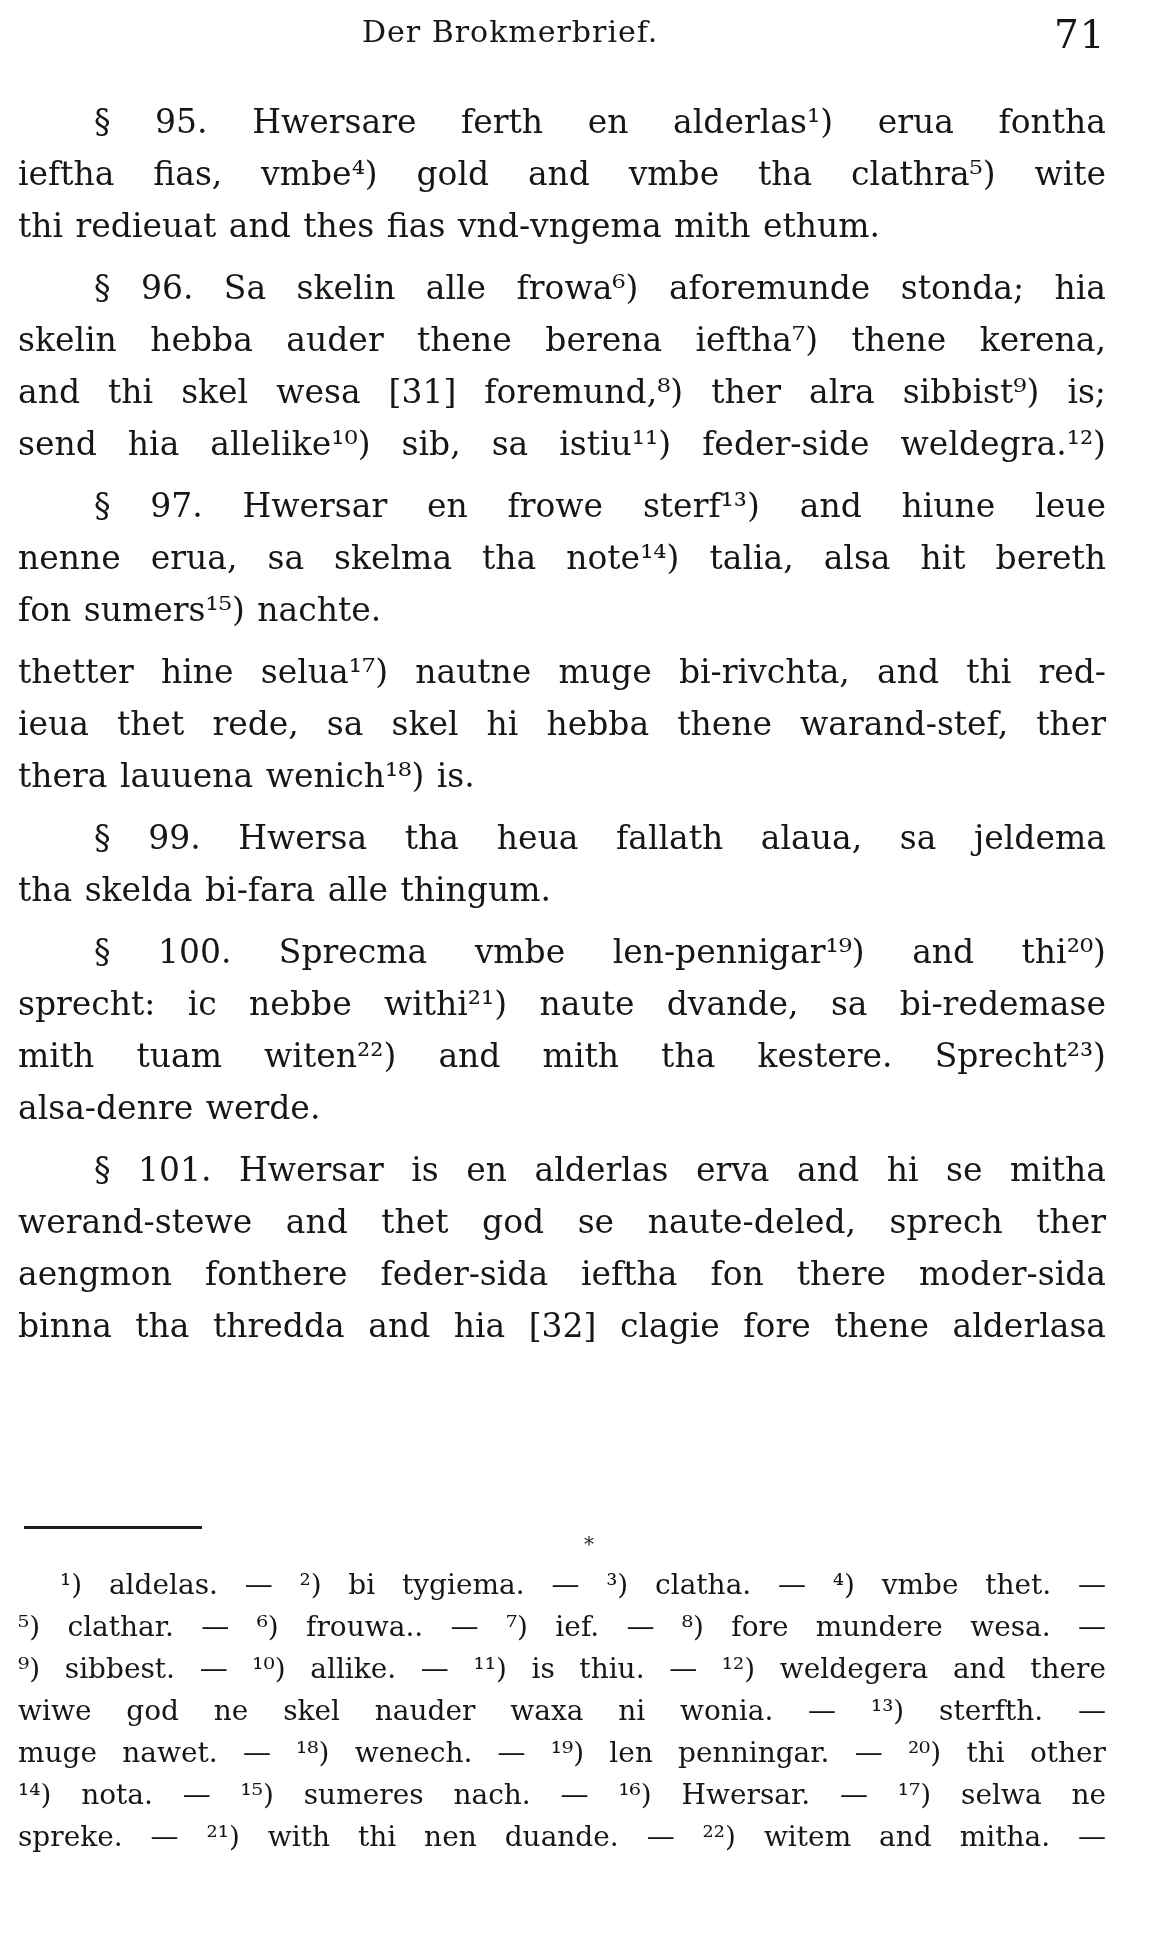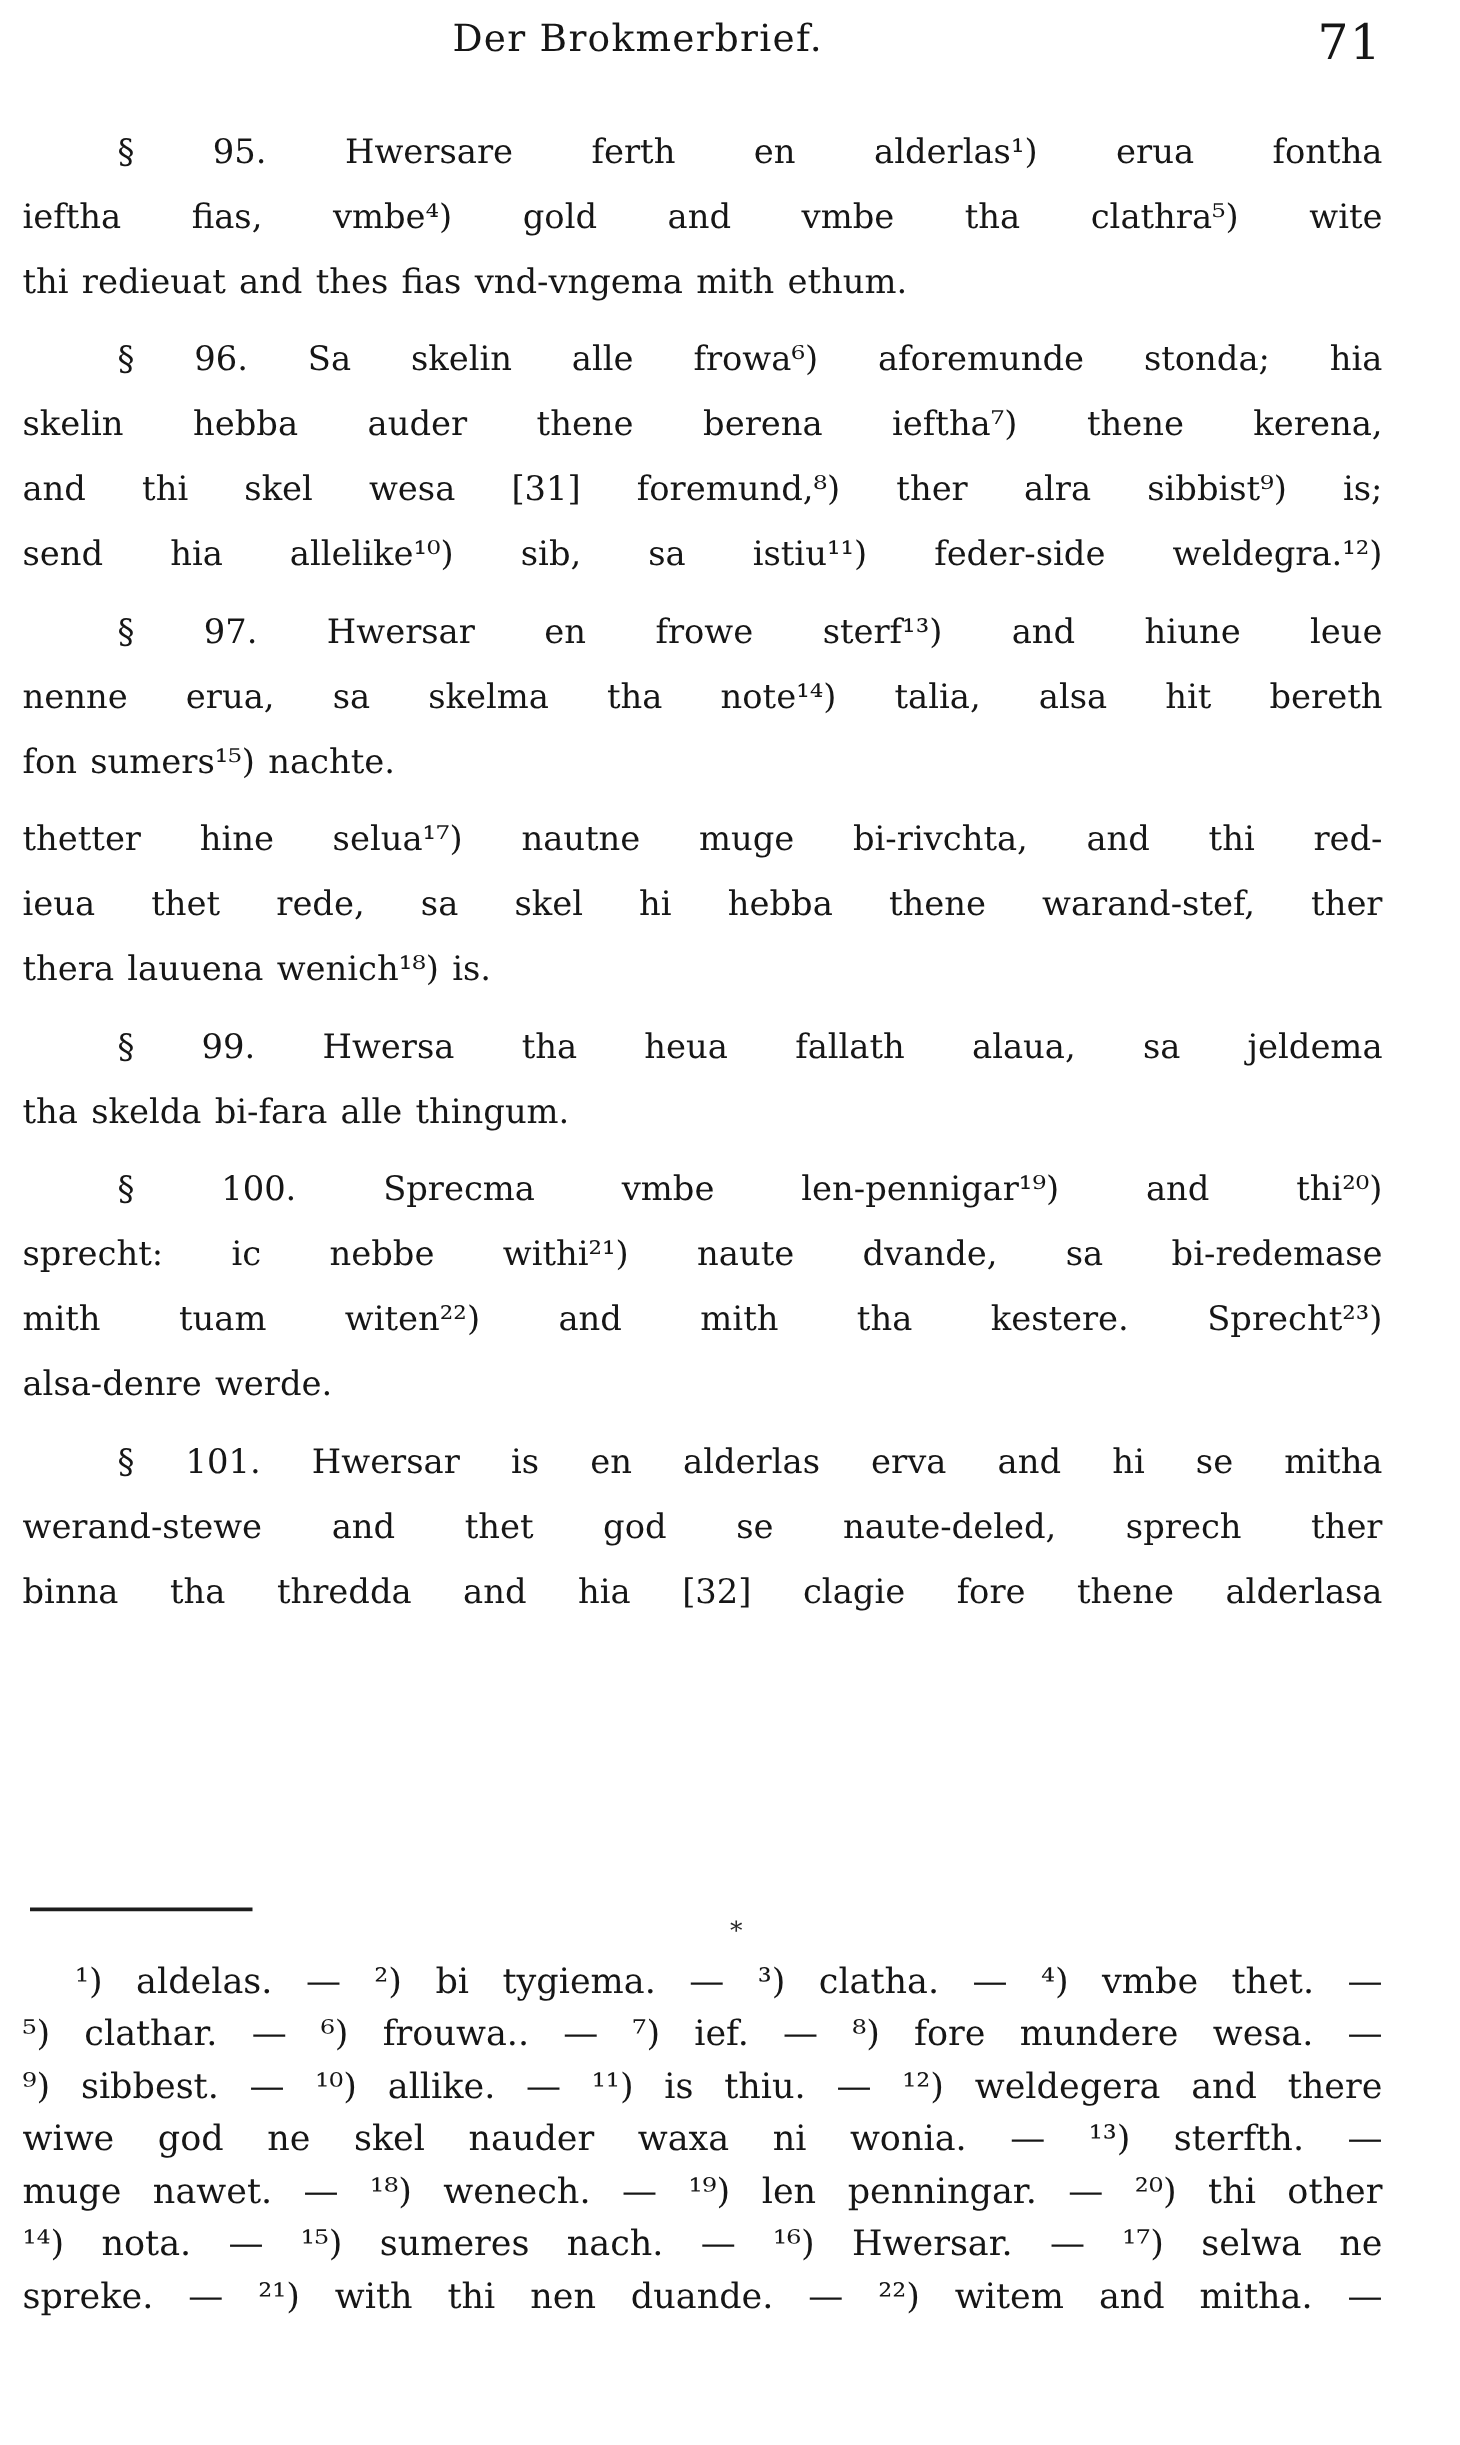--- a/index.html
+++ b/index.html
@@ -32,21 +32,21 @@
     left: 1054px;
     font-size: 39px;
     letter-spacing: 1px;
   }
   
   .body-text {
     position: absolute;
     top: 96px;
     left: 18px;
     width: 1088px;
-    font-size: 27px;
+    font-size: 33px;
     line-height: 52px;
   }
   .para { margin: 0 0 10px 0; }
   .para:last-child { margin-bottom: 0; }
   .bline {
     text-align: justify;
     text-align-last: justify;
     white-space: normal;
     word-spacing: 2px;
   }
@@ -130,20 +130,21 @@
     <div class="para">
       <div class="bline indent">§ 100.  Sprecma vmbe len-pennigar¹⁹) and thi²⁰)</div>
       <div class="bline">sprecht: ic nebbe withi²¹) naute dvande, sa bi-redemase</div>
       <div class="bline">mith tuam witen²²) and mith tha kestere.  Sprecht²³)</div>
       <div class="bline end">alsa-denre werde.</div>
     </div>
 
     <div class="para">
       <div class="bline indent">§ 101.  Hwersar is en alderlas erva and hi se mitha</div>
       <div class="bline">werand-stewe and thet god se naute-deled, sprech ther</div>
+      <div class="bline">aengmon fonthere feder-sida ieftha fon there moder-sida</div>
       <div class="bline">binna tha thredda and hia [32] clagie fore thene alderlasa</div>
     </div>
 
   </div>
 
   <div class="fn-separator"></div>
   <div class="printers-mark">*</div>
 
   <div class="footnotes">
     <div class="fn-line indent">¹) aldelas. — ²) bi tygiema. — ³) clatha. — ⁴) vmbe thet. —</div>

